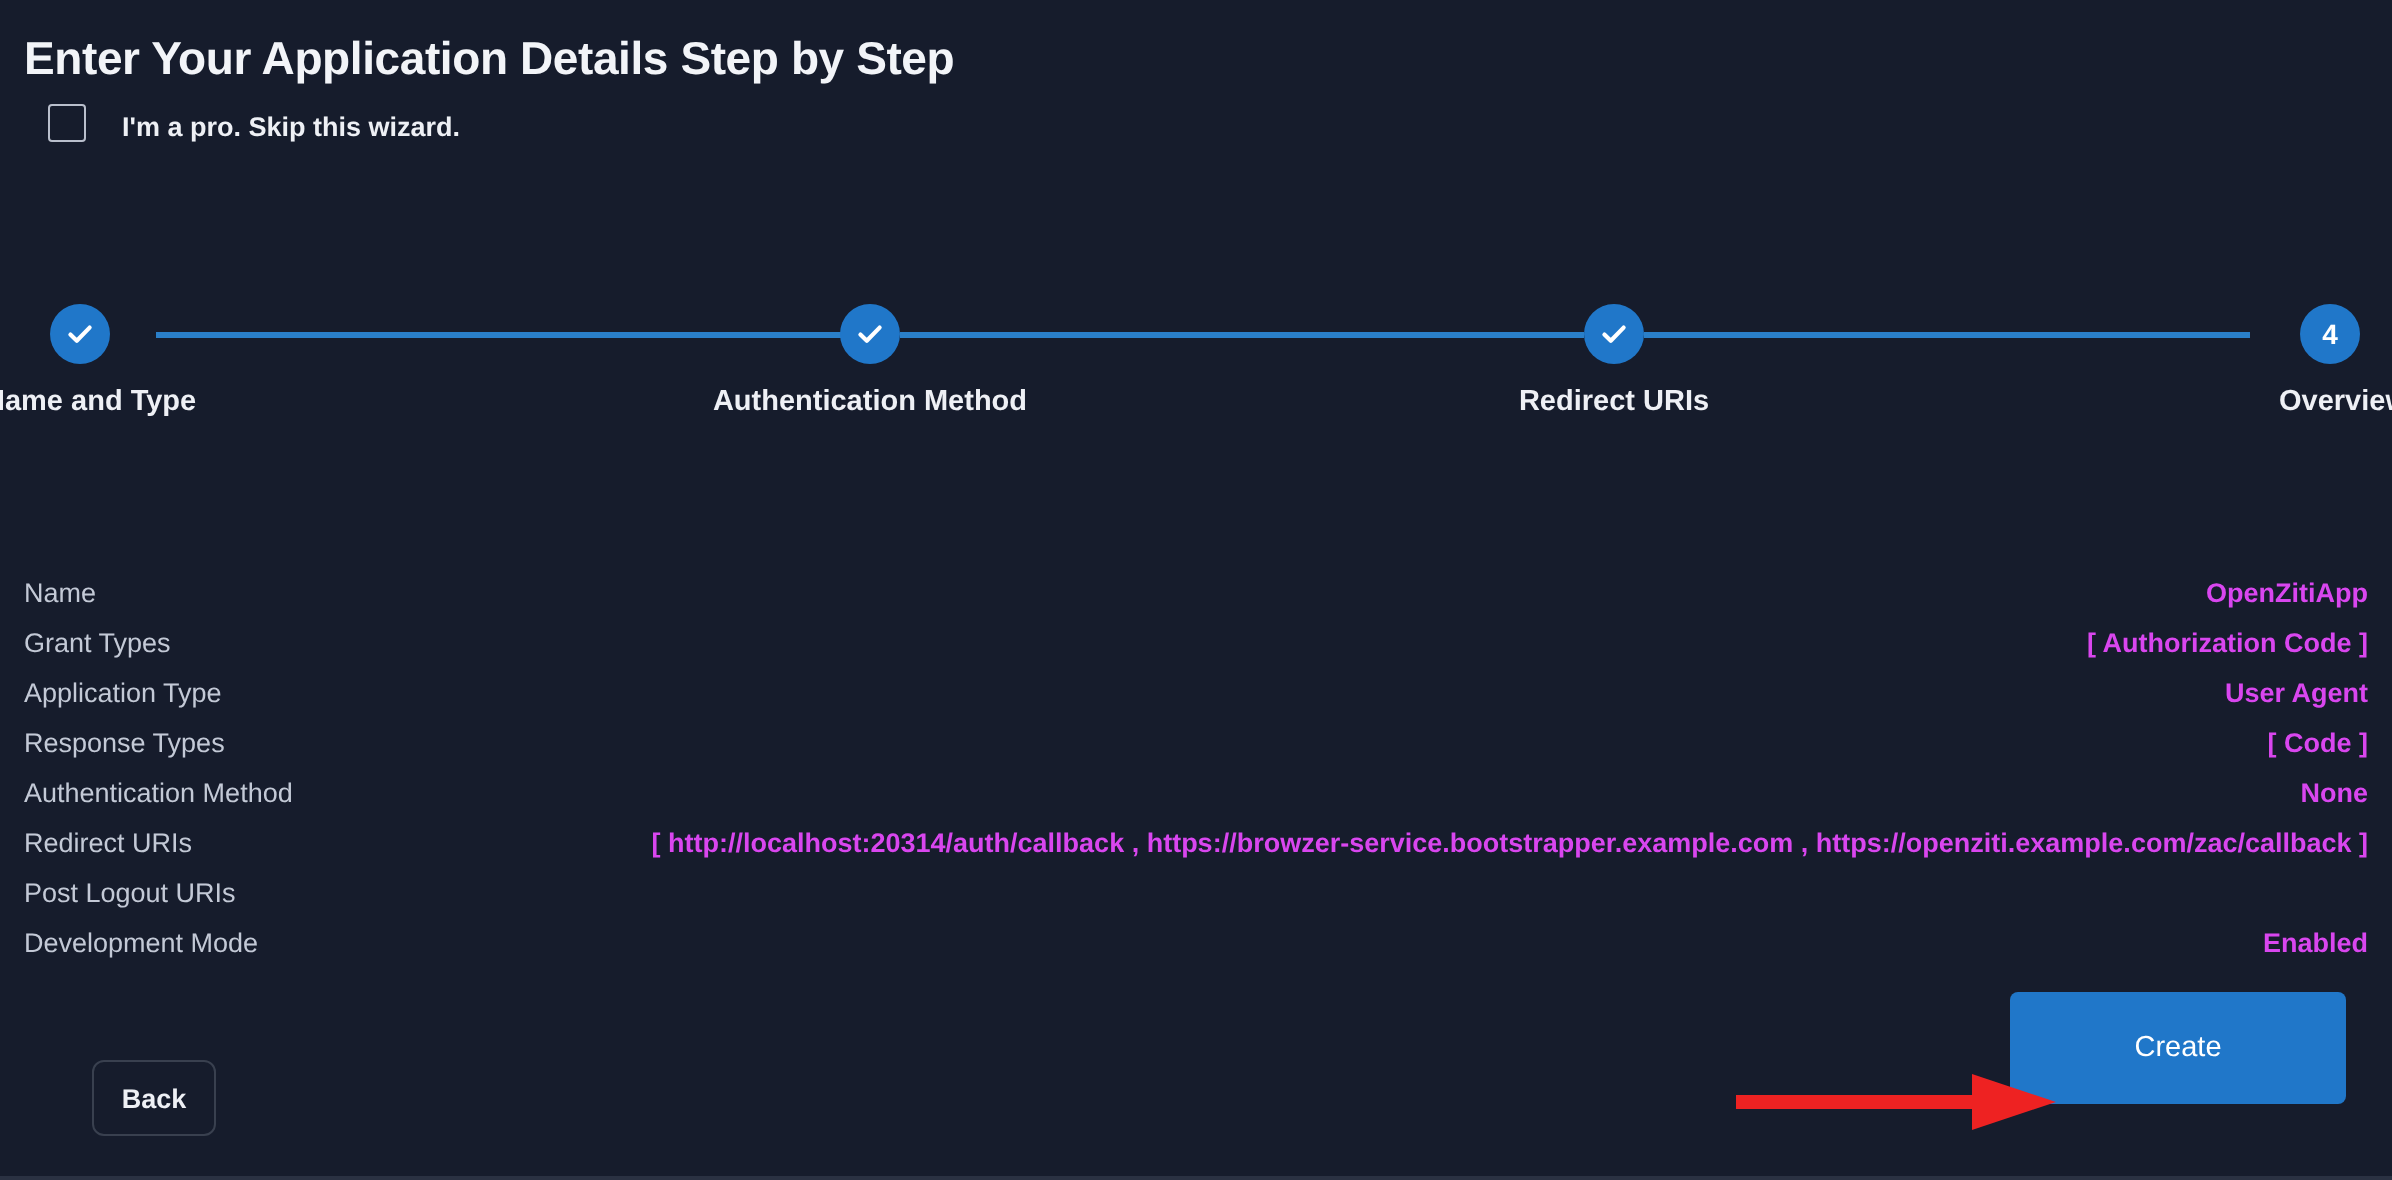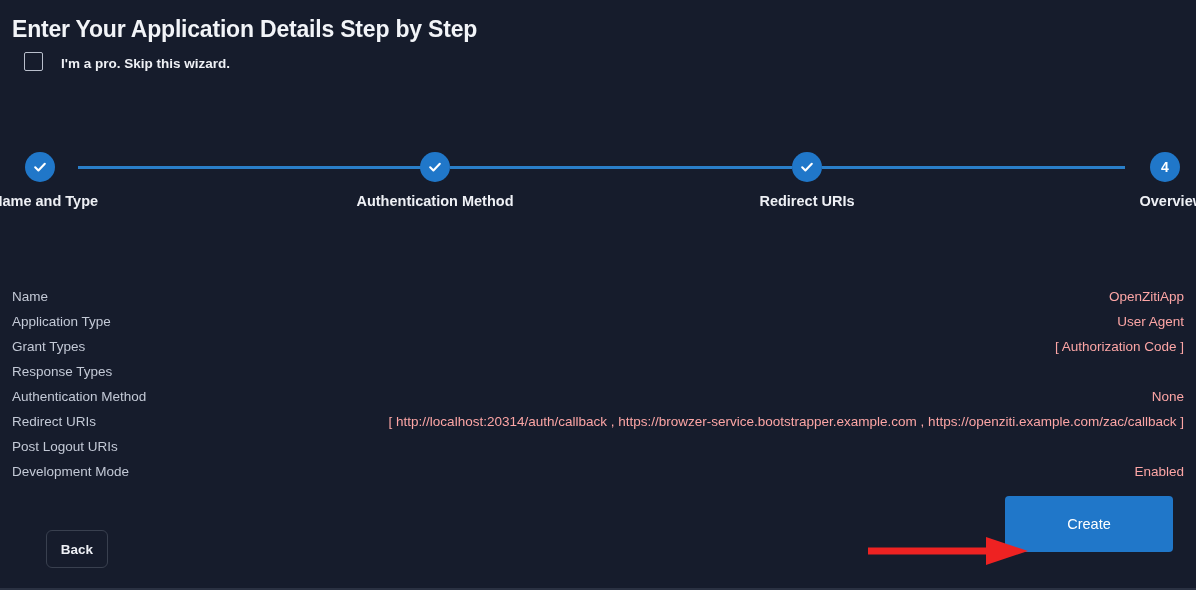--- a/index.html
+++ b/index.html
@@ -140,22 +140,22 @@
   }
   .summary-label {
     font-size: 13.5px;
     font-weight: 400;
     color: #c3c9d6;
     white-space: nowrap;
     flex: 0 0 auto;
   }
   .summary-value {
     font-size: 13.5px;
-    font-weight: 400;
-    color: #fca5a5;
+    font-weight: 700;
+    color: #d946ef;
     white-space: nowrap;
     text-align: right;
     flex: 1 1 auto;
   }
 
   
   .btn-back {
     position: absolute;
     left: 14px;
     top: 530px;
@@ -249,29 +249,30 @@
     </div>
   </div>
 
 
   <div class="summary">
     <div class="summary-row">
       <span class="summary-label">Name</span>
       <span class="summary-value">OpenZitiApp</span>
     </div>
     <div class="summary-row">
+      <span class="summary-label">Grant Types</span>
+      <span class="summary-value">[ Authorization Code ]</span>
+    </div>
+    <div class="summary-row">
       <span class="summary-label">Application Type</span>
       <span class="summary-value">User Agent</span>
     </div>
     <div class="summary-row">
-      <span class="summary-label">Grant Types</span>
-      <span class="summary-value">[ Authorization Code ]</span>
-    </div>
-    <div class="summary-row">
       <span class="summary-label">Response Types</span>
+      <span class="summary-value">[ Code ]</span>
     </div>
     <div class="summary-row">
       <span class="summary-label">Authentication Method</span>
       <span class="summary-value">None</span>
     </div>
     <div class="summary-row">
       <span class="summary-label">Redirect URIs</span>
       <span class="summary-value">[ http://localhost:20314/auth/callback , https://browzer-service.bootstrapper.example.com , https://openziti.example.com/zac/callback ]</span>
     </div>
     <div class="summary-row">

